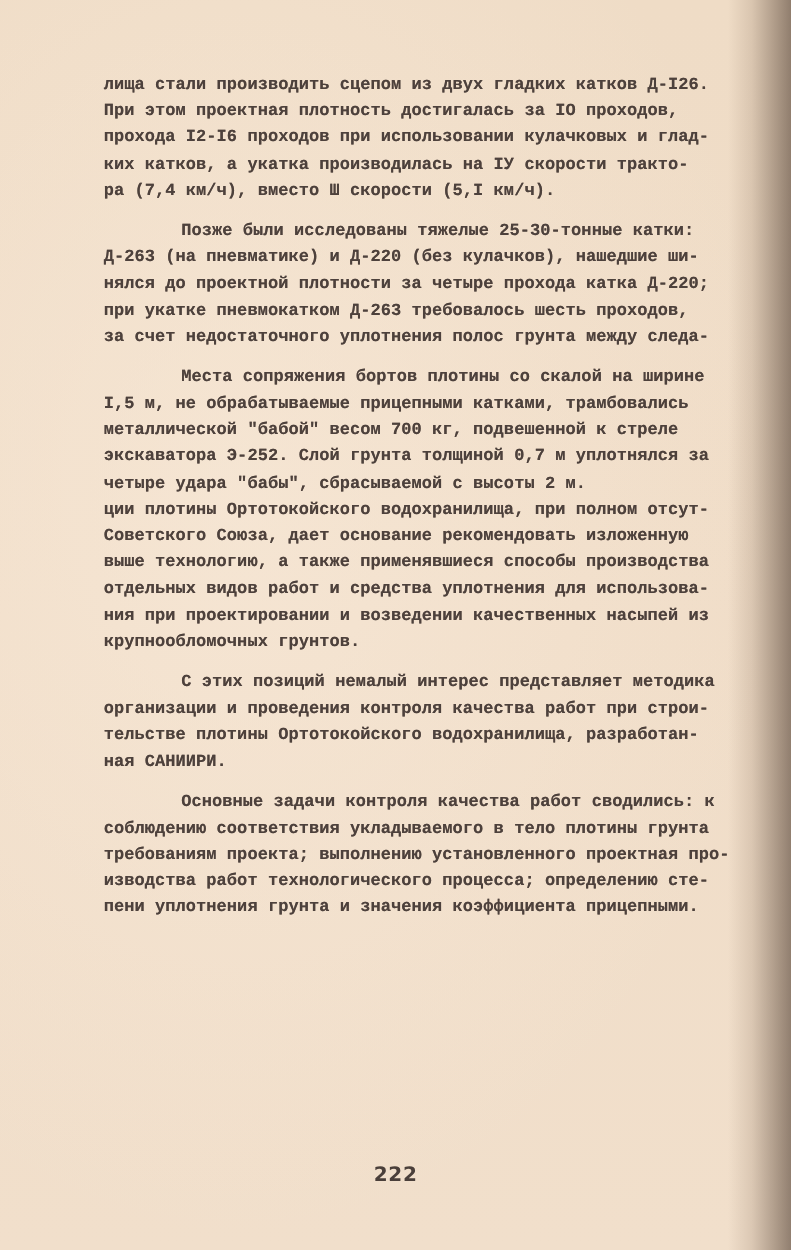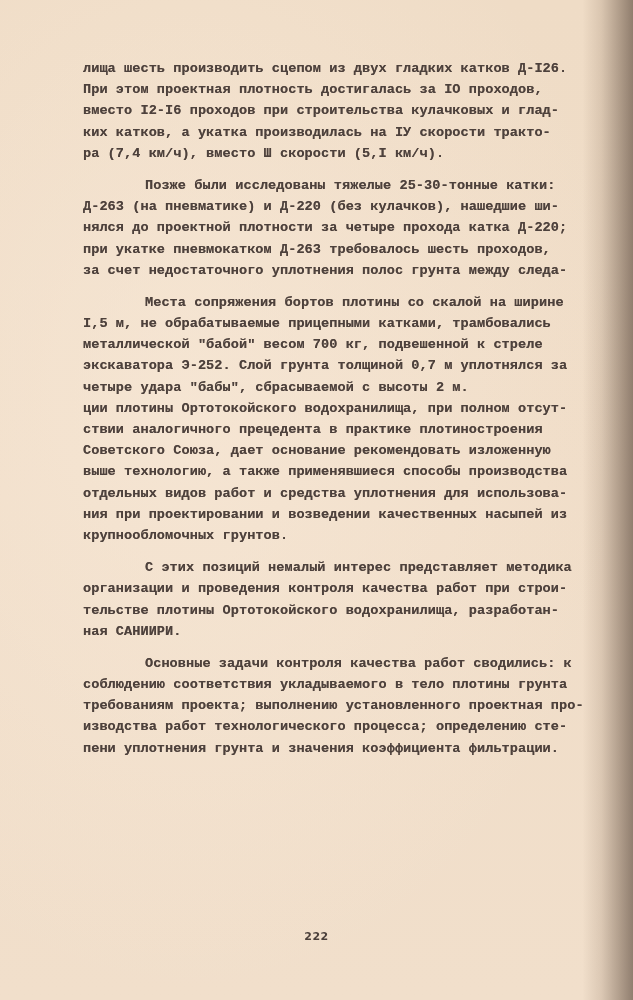--- a/index.html
+++ b/index.html
@@ -40,34 +40,34 @@
       margin-top: 11px;
     }
     .page-number {
       position: absolute;
       left: 0;
       width: 633px;
       top: 930px;
       text-align: center;
       font-family: "DejaVu Sans", sans-serif;
       font-weight: 700;
-      font-size: 11px;
+      font-size: 16px;
       color: #4a3f3a;
       letter-spacing: 0.5px;
     }
   </style>
 </head>
 <body>
 
 <div class="page">
 
   <div class="paragraph">
-    <div class="line">лища шесть производить сцепом из двух гладких катков Д-I26.</div>
+    <div class="line">лища стали производить сцепом из двух гладких катков Д-I26.</div>
     <div class="line">При этом проектная плотность достигалась за IO проходов,</div>
-    <div class="line">вместо I2-I6 проходов при строительства кулачковых и глад-</div>
+    <div class="line">прохода I2-I6 проходов при использовании кулачковых и глад-</div>
     <div class="line">ких катков, а укатка производилась на IУ скорости тракто-</div>
     <div class="line">ра (7,4 км/ч), вместо Ш скорости (5,I км/ч).</div>
   </div>
 
   <div class="paragraph">
     <div class="line indent">Позже были исследованы тяжелые 25-30-тонные катки:</div>
     <div class="line">Д-263 (на пневматике) и Д-220 (без кулачков), нашедшие ши-</div>
     <div class="line">нялся до проектной плотности за четыре прохода катка Д-220;</div>
     <div class="line">при укатке пневмокатком Д-263 требовалось шесть проходов,</div>
     <div class="line">за счет недостаточного уплотнения полос грунта между следа-</div>
@@ -76,38 +76,37 @@
   <div class="paragraph">
     <div class="line indent">Места сопряжения бортов плотины со скалой на ширине</div>
     <div class="line">I,5 м, не обрабатываемые прицепными катками, трамбовались</div>
     <div class="line">металлической "бабой" весом 700 кг, подвешенной к стреле</div>
     <div class="line">экскаватора Э-252. Слой грунта толщиной 0,7 м уплотнялся за</div>
     <div class="line">четыре удара "бабы", сбрасываемой с высоты 2 м.</div>
   </div>
 
   <div class="paragraph">
     <div class="line">ции плотины Ортотокойского водохранилища, при полном отсут-</div>
-    <div class="line">ствии аналогичного прецедента в практике плотиностроения</div>
     <div class="line">Советского Союза, дает основание рекомендовать изложенную</div>
     <div class="line">выше технологию, а также применявшиеся способы производства</div>
     <div class="line">отдельных видов работ и средства уплотнения для использова-</div>
     <div class="line">ния при проектировании и возведении качественных насыпей из</div>
     <div class="line">крупнообломочных грунтов.</div>
   </div>
 
   <div class="paragraph">
     <div class="line indent">С этих позиций немалый интерес представляет методика</div>
     <div class="line">организации и проведения контроля качества работ при строи-</div>
     <div class="line">тельстве плотины Ортотокойского водохранилища, разработан-</div>
     <div class="line">ная САНИИРИ.</div>
   </div>
 
   <div class="paragraph">
     <div class="line indent">Основные задачи контроля качества работ сводились: к</div>
     <div class="line">соблюдению соответствия укладываемого в тело плотины грунта</div>
     <div class="line">требованиям проекта; выполнению установленного проектная про-</div>
     <div class="line">изводства работ технологического процесса; определению сте-</div>
-    <div class="line">пени уплотнения грунта и значения коэффициента фильтрации.</div>
+    <div class="line">пени уплотнения грунта и значения коэффициента прицепными.</div>
   </div>
 
 </div>
 
 <div class="page-number">222</div>
 
 </body></html>

